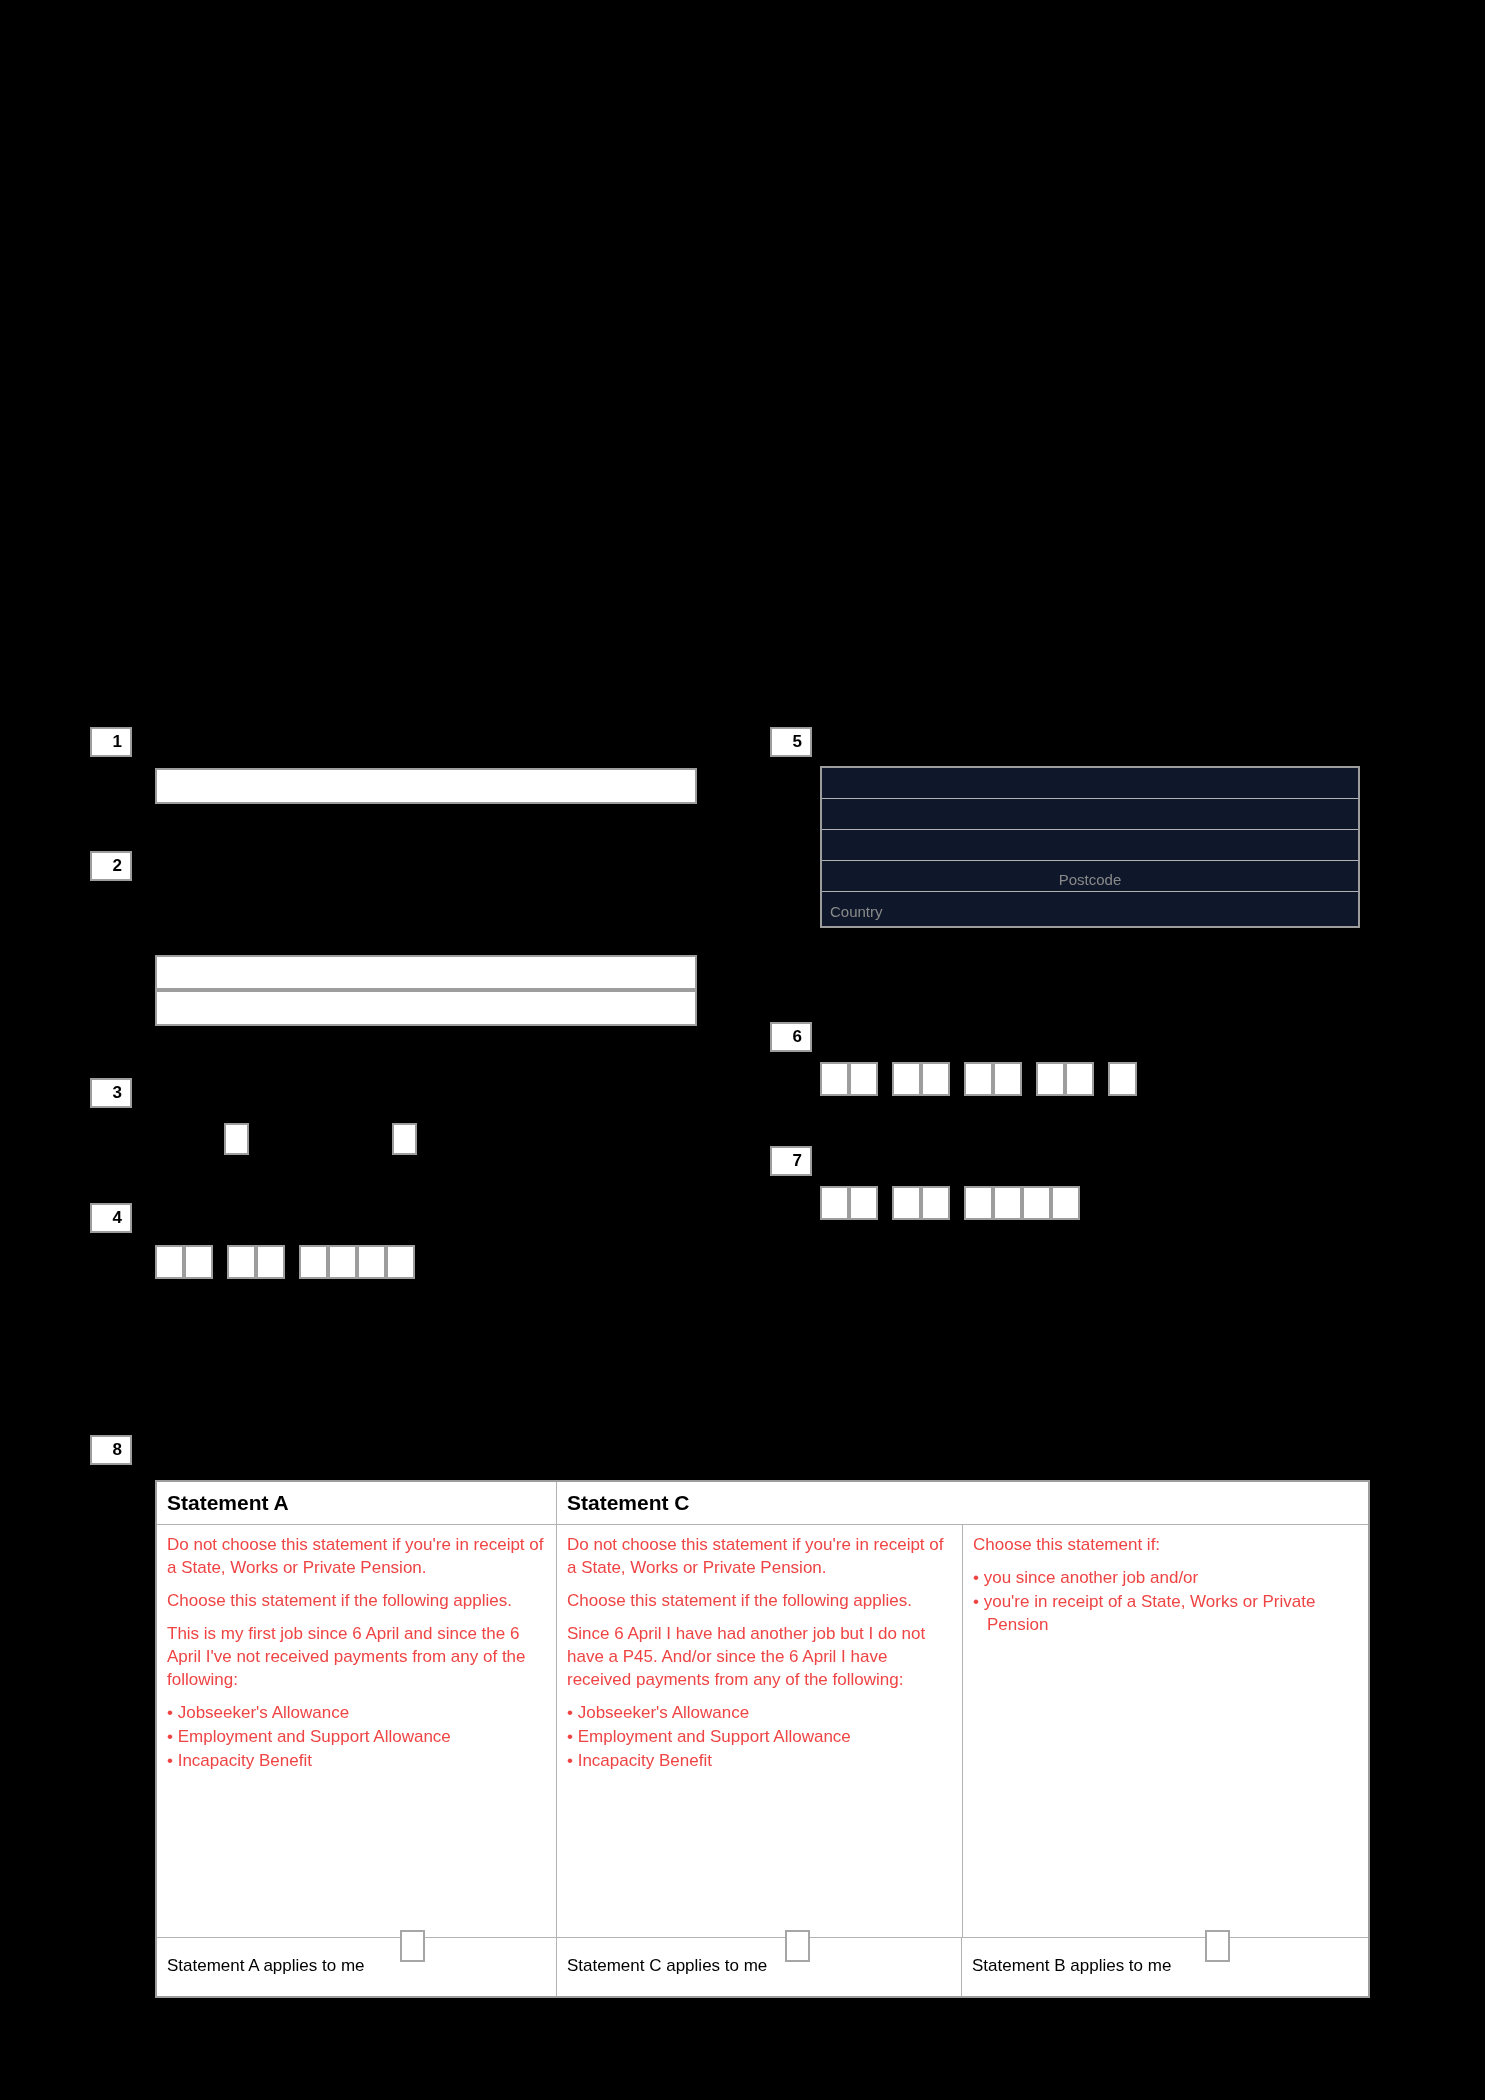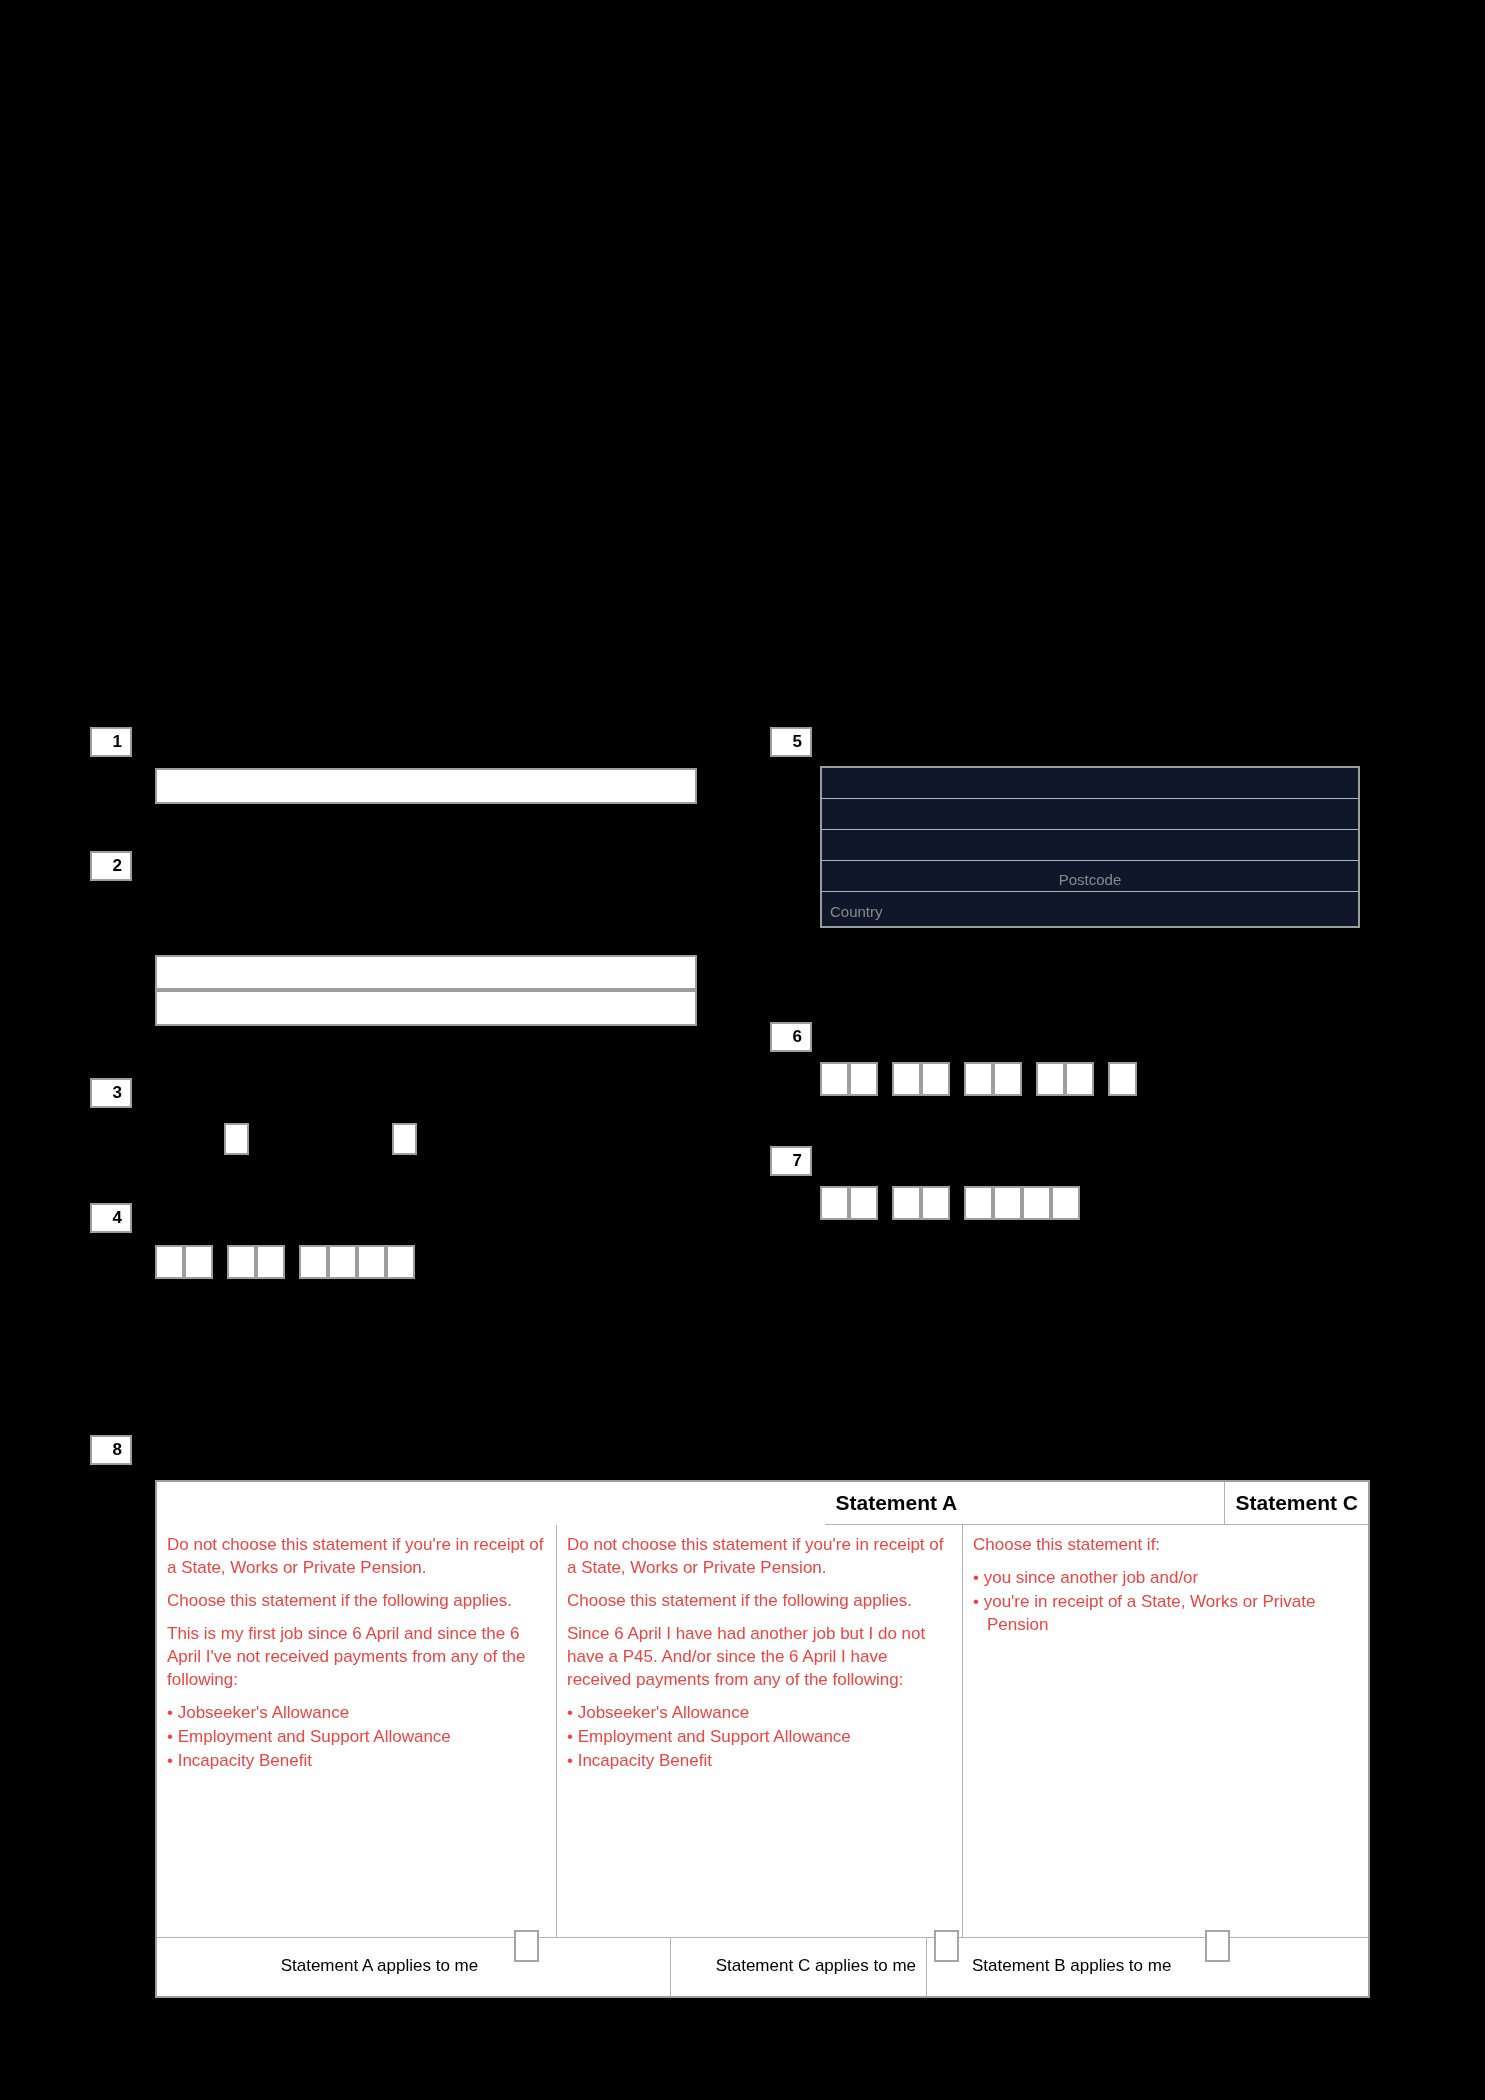--- a/index.html
+++ b/index.html
@@ -103,39 +103,37 @@
     position: absolute;
     left: 155px;
     top: 1480px;
     width: 1215px;
     height: 518px;
     background: #ffffff;
     border: 2px solid #9d9d9d;
     box-sizing: border-box;
     display: flex;
     flex-direction: column;
-    align-items: flex-end;
   }
   .stmt-head-row,
   .stmt-body-row,
   .stmt-foot-row {
     display: flex;
     box-sizing: border-box;
   }
   .stmt-head-row {
     flex: 0 0 43px;
     border-bottom: 1px solid #b3b3b3;
   }
   .stmt-body-row {
     flex: 1 1 auto;
     border-bottom: 1px solid #b3b3b3;
   }
   .stmt-foot-row {
     flex: 0 0 58px;
-    gap: 35px;
   }
   .col {
     box-sizing: border-box;
     border-right: 1px solid #b3b3b3;
     padding: 0 10px;
   }
   .col:last-child { border-right: none; }
   .c1 { flex: 0 0 400px; }
   .c2 { flex: 0 0 406px; }
   .c3 { flex: 1 1 auto; }

